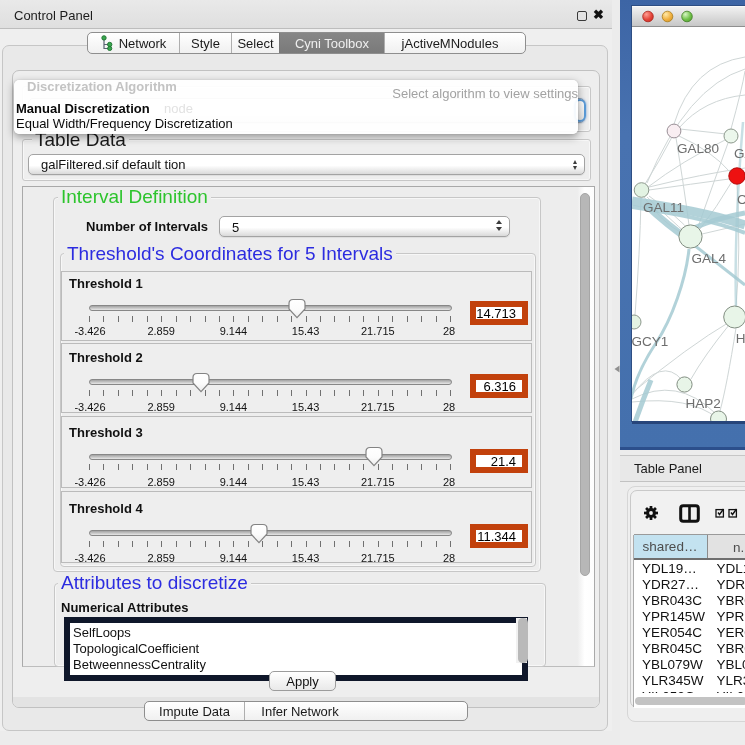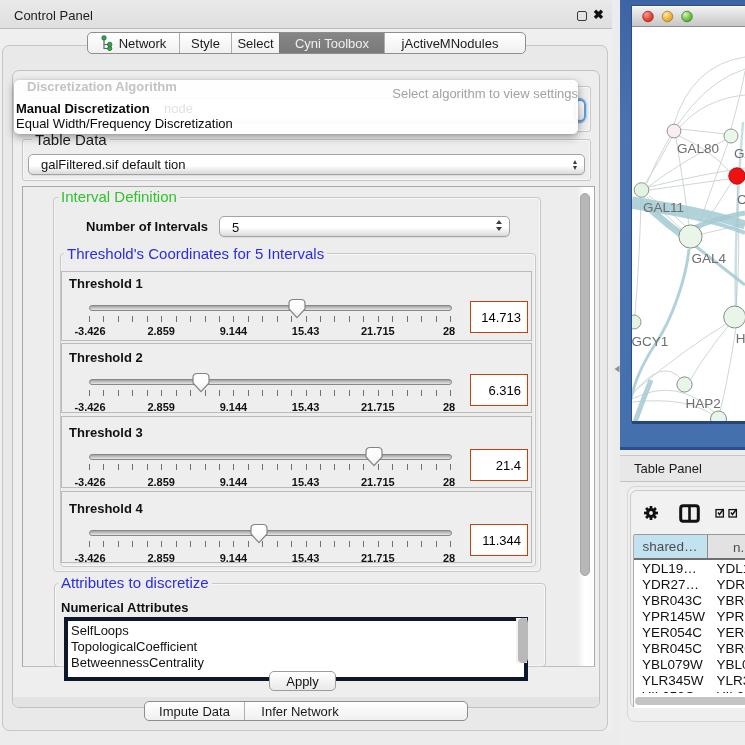--- a/index.html
+++ b/index.html
@@ -9,36 +9,36 @@
 
 .seg{position:absolute;display:flex;border:1px solid #8e8e8e;border-radius:5px;
  background:linear-gradient(#ffffff,#f0f0f0);overflow:hidden;box-sizing:border-box}
 .seg>div{display:flex;align-items:center;justify-content:center;font-size:13px;color:#1a1a1a;
  border-left:1px solid #aeaeae;box-sizing:border-box}
 .seg>div:first-child{border-left:none}
 .seg>div.sel{background:linear-gradient(#868686,#7a7a7a);color:#efefef;border-left-color:#777}
 
 .group{position:absolute;border:1px solid #c7c7c7;border-radius:3px;box-sizing:border-box;
  box-shadow:inset 0 0 0 1px rgba(255,255,255,.55)}
-.gt{position:absolute;font-size:15px;background:#eeeeee;padding:0 3px;line-height:13px}
+.gt{position:absolute;font-size:19px;background:#eeeeee;padding:0 3px;line-height:13px}
 
 .combo{position:absolute;background:linear-gradient(#ffffff 55%,#dadada);border:1px solid #a3a3a3;
  border-radius:5px;box-sizing:border-box;box-shadow:0 1px 1px rgba(0,0,0,.07)}
 .combo .ct{position:absolute;left:12px;top:50%;transform:translateY(-50%);font-size:13px;color:#111;white-space:nowrap}
 .up,.dn{position:absolute;width:0;height:0;border-left:4px solid transparent;border-right:4px solid transparent}
 .up{border-bottom:5px solid #3c3c3c}
 .dn{border-top:5px solid #3c3c3c}
 
 .tbox{position:absolute;left:61px;width:471px;height:70px;border:1px solid #bbbbbb;background:#eeeeee;box-sizing:border-box}
 .track{position:absolute;left:89px;width:361px;height:4px;border:1px solid #878787;border-radius:3px;
  background:linear-gradient(#a2a2a2,#e7e7e7);box-sizing:content-box}
 .ticks{position:absolute;left:89px;width:362px;height:6px;
  background-image:repeating-linear-gradient(90deg,#707070 0 1px,transparent 1px 14.44px)}
-.tl{position:absolute;font-size:11px;font-weight:bold;color:#111;transform:translateX(-50%);white-space:nowrap}
-.vbox{position:absolute;left:470px;width:58px;height:32px;background:#fff;border:1px solid #c2410c;
+.tl{position:absolute;font-size:11px;font-weight:normal;color:#111;transform:translateX(-50%);white-space:nowrap}
+.vbox{position:absolute;left:470px;width:58px;height:24px;background:#fff;border:6px solid #c2410c;
  box-sizing:border-box;font-size:13px;color:#000;display:flex;align-items:center;justify-content:flex-end;padding-right:6px}
 .th{position:absolute}
 
 #popup{position:absolute;left:14px;top:80px;width:564px;height:54px;border-radius:5px;
  background:rgba(255,255,255,.94);box-shadow:0 3px 9px rgba(0,0,0,.38),0 0 1px rgba(0,0,0,.25)}
 </style></head><body>
 <div id="root">
 <svg width="0" height="0" style="position:absolute">
       <defs>
 <linearGradient id="tg" x1="0" y1="0" x2="0" y2="1">
@@ -173,21 +173,21 @@
       <div class="tl" style="left:449px;top:552px">28</div>
       <svg class="th" style="left:249.7px;top:522.5px" width="18" height="21" viewBox="0 0 18 21">
         <path d="M1,5.5 Q1,1.5 5,1.5 L13,1.5 Q17,1.5 17,5.5 L17,11 L9,19.7 L1,11 Z" fill="url(#tg)" stroke="#838383" stroke-width="1.2"></path>
       </svg>
       <div class="vbox" style="top:524px">11.344</div>
     </div>
 
 <div class="group" style="left:54px;top:583px;width:492px;height:84px;border-radius:4px"></div>
 <div class="gt" style="left:58px;top:576px;color:#2c2ce0;background:#ededed">Attributes to discretize</div>
 <div class="abs t13 b" style="left:61px;top:600px">Numerical Attributes</div>
-<div class="abs" style="left:64px;top:617px;width:464px;height:64px;background:#fff;border:4px solid #0f172a;box-sizing:border-box;overflow:hidden">
+<div class="abs" style="left:64px;top:617px;width:464px;height:64px;background:#fff;border:6px solid #0f172a;box-sizing:border-box;overflow:hidden">
  <div class="t13" style="position:absolute;left:3px;top:2px">SelfLoops</div>
  <div class="t13" style="position:absolute;left:3px;top:18px">TopologicalCoefficient</div>
  <div class="t13" style="position:absolute;left:3px;top:34px">BetweennessCentrality</div>
 </div>
 <div class="abs" style="left:516px;top:618px;width:11px;height:45px;background:#f1f1f1"></div>
 <div class="abs" style="left:518px;top:618px;width:9.5px;height:45px;border-radius:4.5px;background:#b9b9b9"></div>
 
 <div class="abs t13" style="left:269px;top:671px;width:67px;height:20px;border:1px solid #9c9c9c;border-radius:5px;background:linear-gradient(#ffffff,#e9e9e9);display:flex;align-items:center;justify-content:center;box-sizing:border-box">Apply</div>
 
 <div class="seg" style="left:144px;top:701px;width:324px;height:20px">

